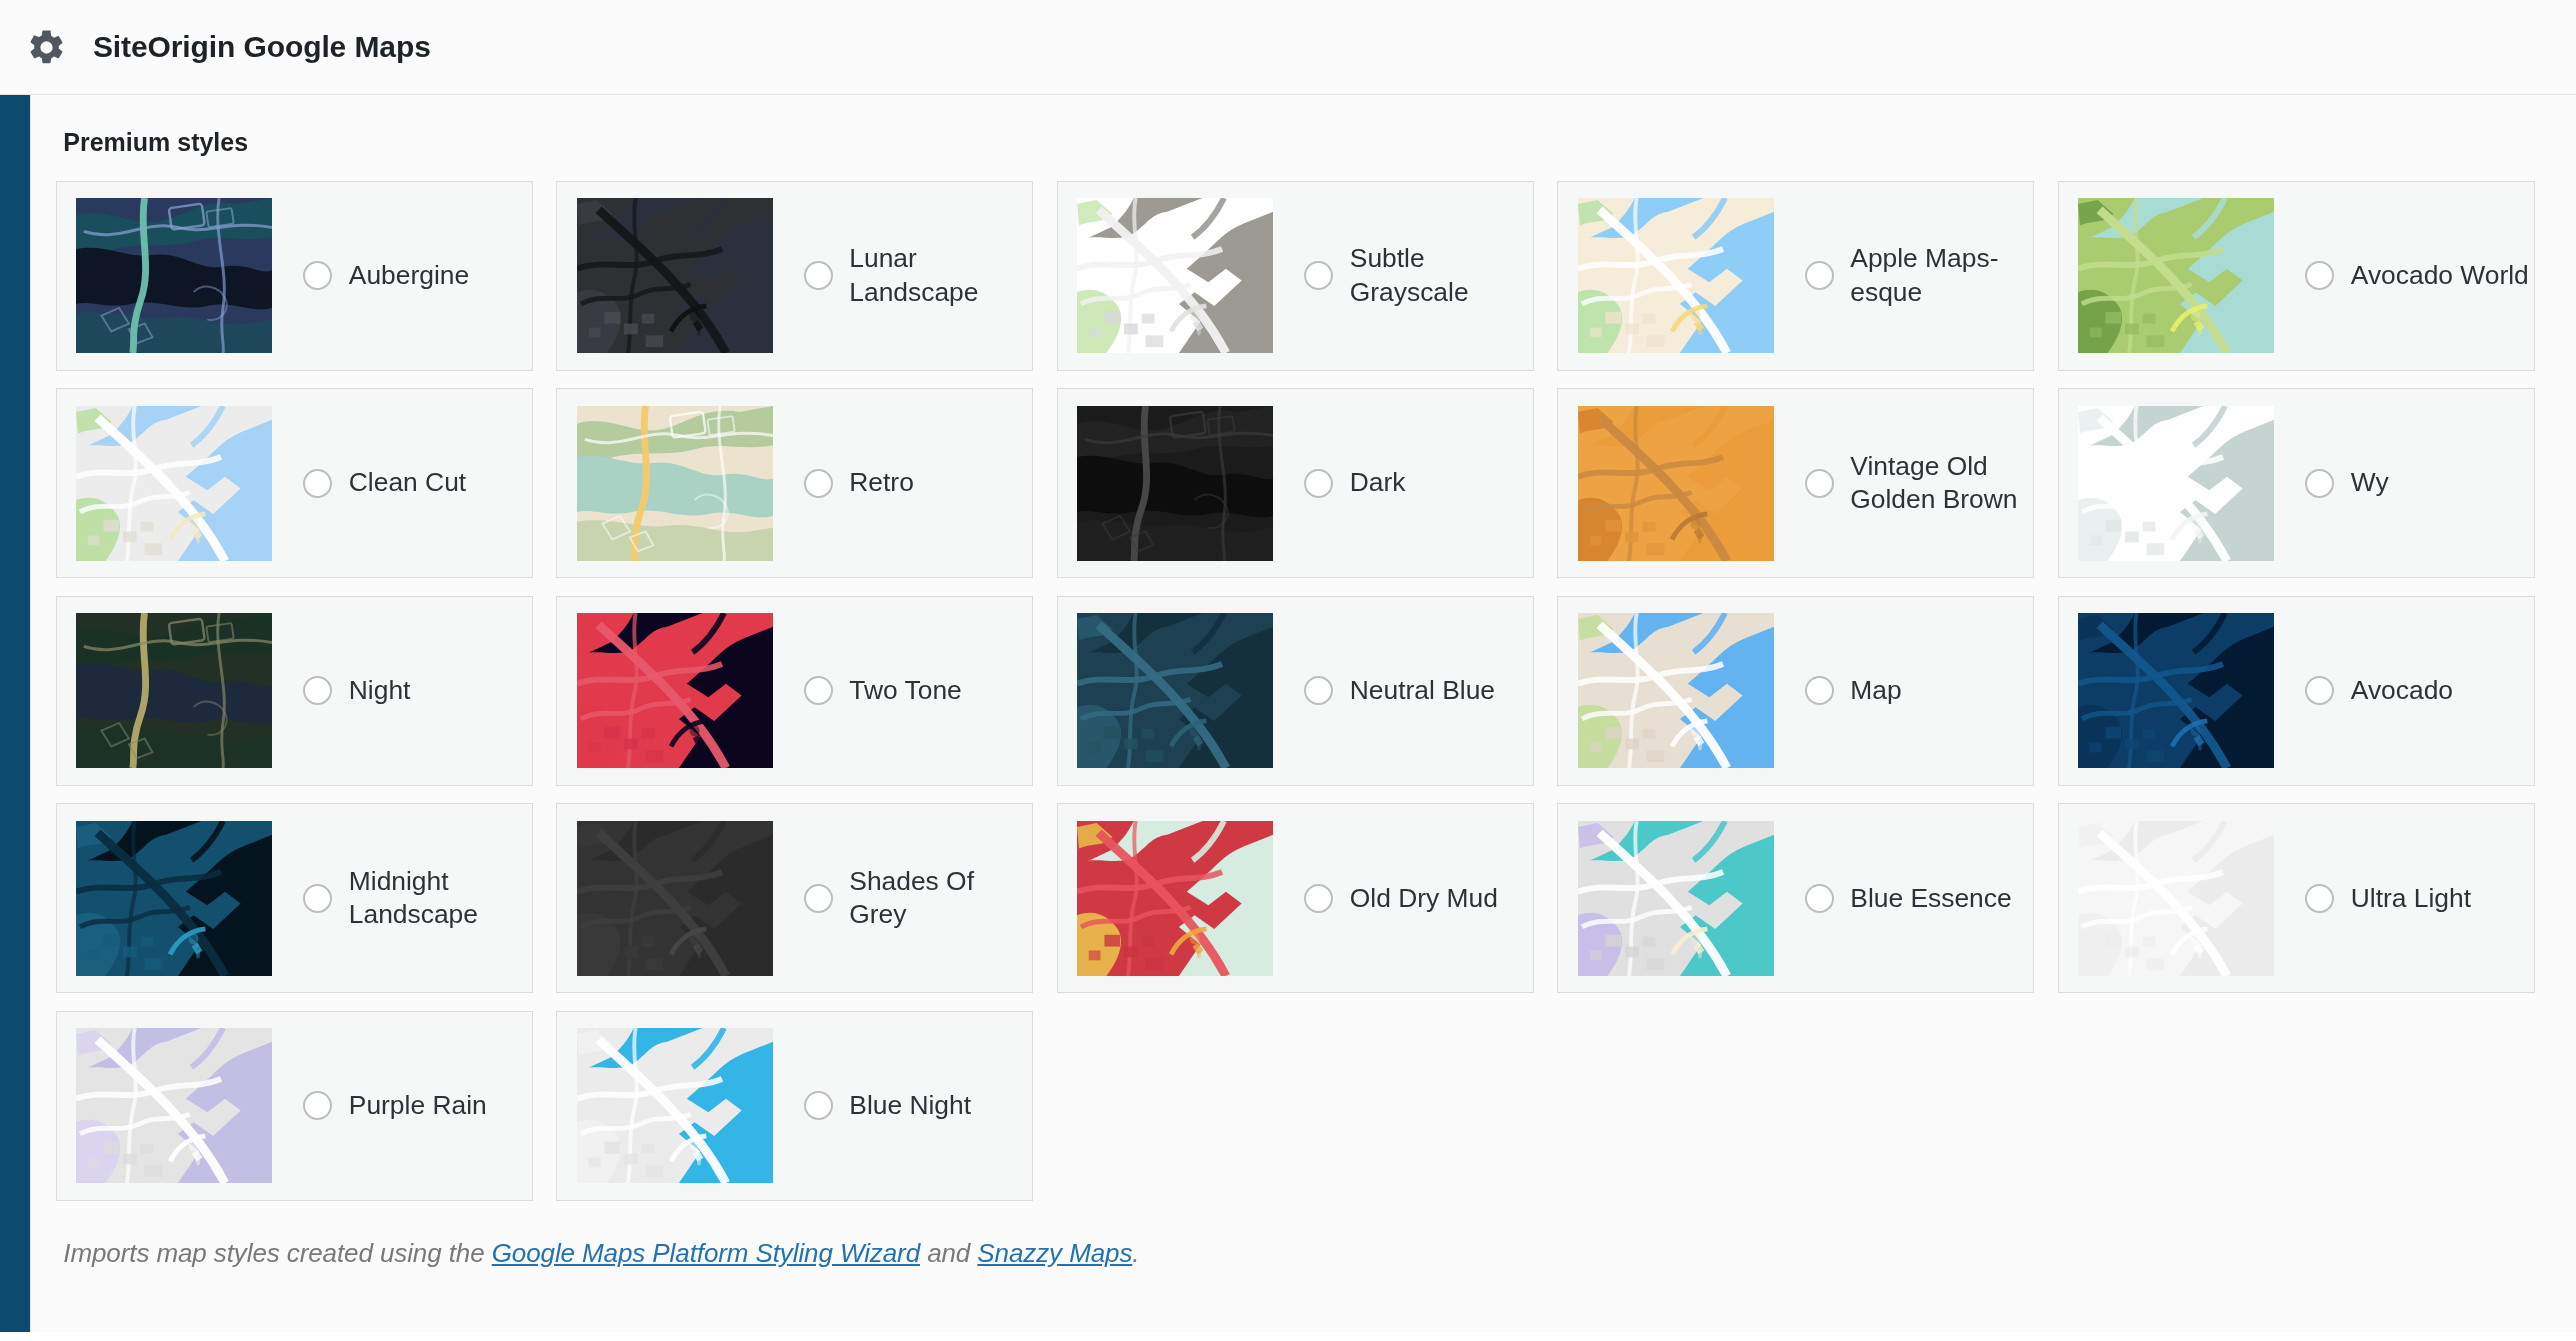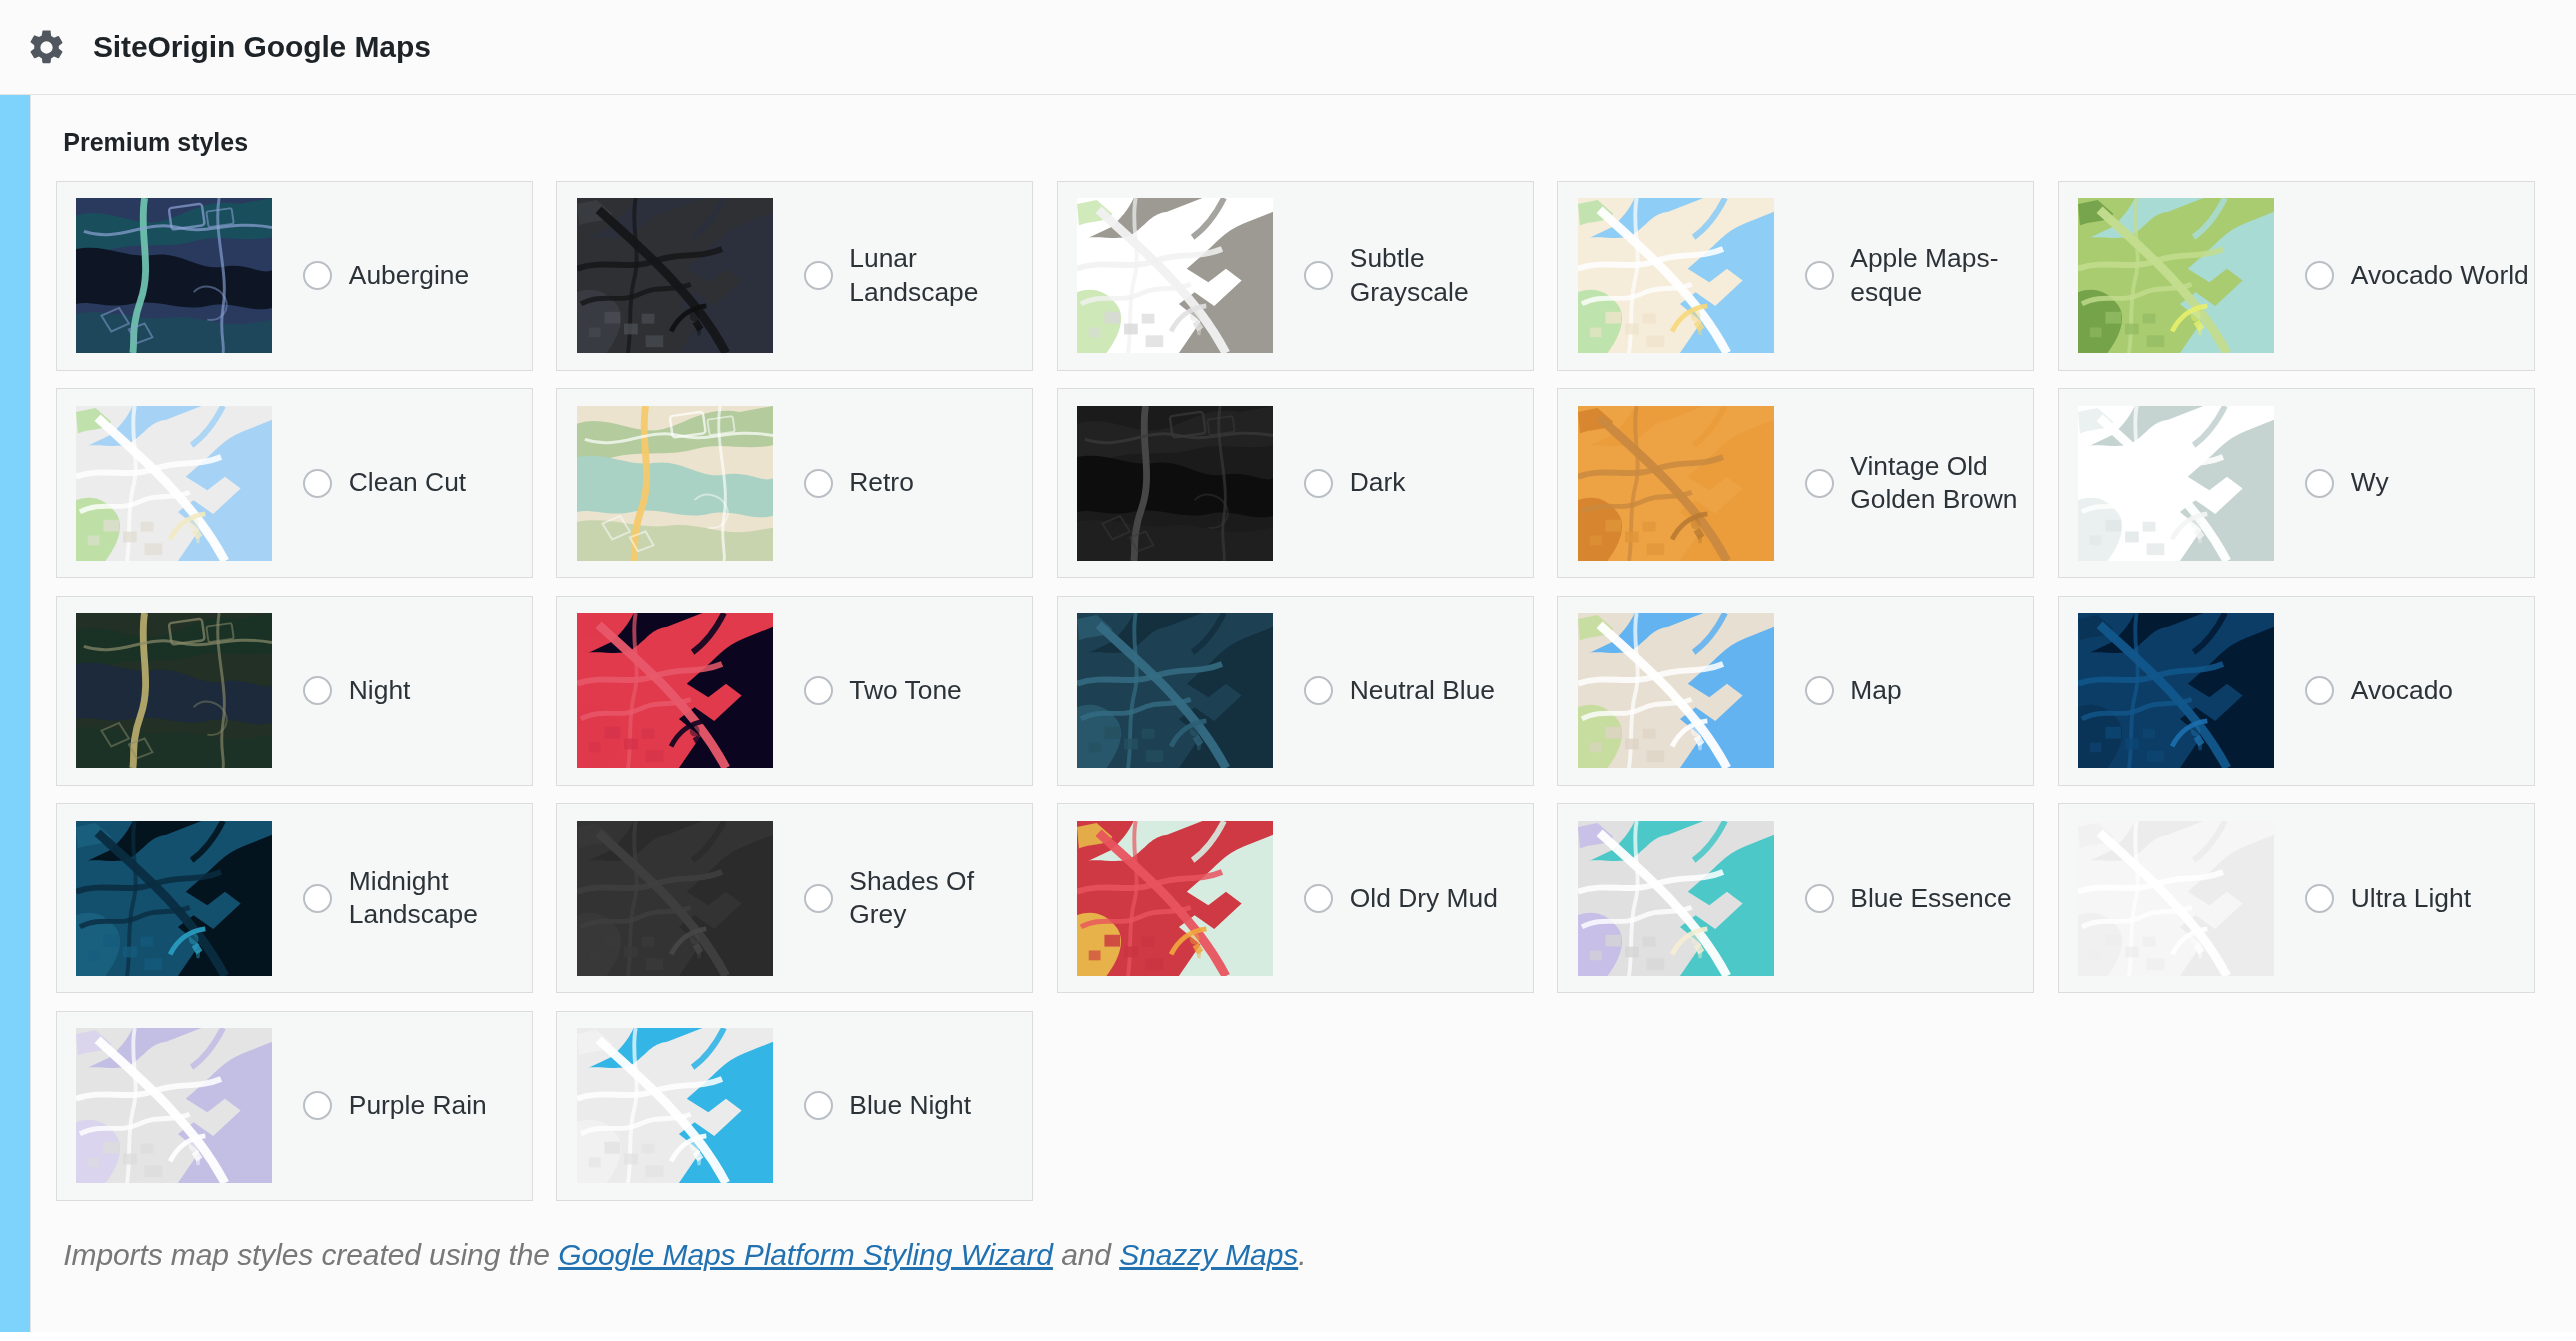--- a/index.html
+++ b/index.html
@@ -3,21 +3,21 @@
 <meta charset="utf-8">
 <style>
   * { box-sizing: border-box; }
   html, body {
     margin: 0; padding: 0;
     width: 2576px; height: 1342px;
     background: #ffffff;
     font-family: "Liberation Sans", sans-serif;
     -webkit-font-smoothing: antialiased;
   }
-  #app { width: 2576px; height: 1332px; position: relative; overflow: hidden; background:#7dd3fc; }
+  #app { width: 2576px; height: 1332px; position: relative; overflow: hidden; background:#0c4a6e; }
 
   
   .header {
     height: 95px;
     background: #fbfbfb;
     border-bottom: 1px solid #e4e4e4;
     display: flex;
     align-items: center;
     padding-left: 25.5px;
     gap: 26.4px;
@@ -106,21 +106,21 @@
     font-size: 26.4px;
     color: #2c3338;
     line-height: 1.26;
     max-width: 206px;
     word-wrap: break-word;
   }
 
   
   .footer-note {
     margin: 37px 0 0 7.8px;
-    font-size: 30px;
+    font-size: 26px;
     font-style: italic;
     color: #787878;
     letter-spacing: -0.1px;
   }
   .footer-note a {
     color: #2271b1;
     text-decoration: underline;
     font-style: italic;
   }
 </style>

